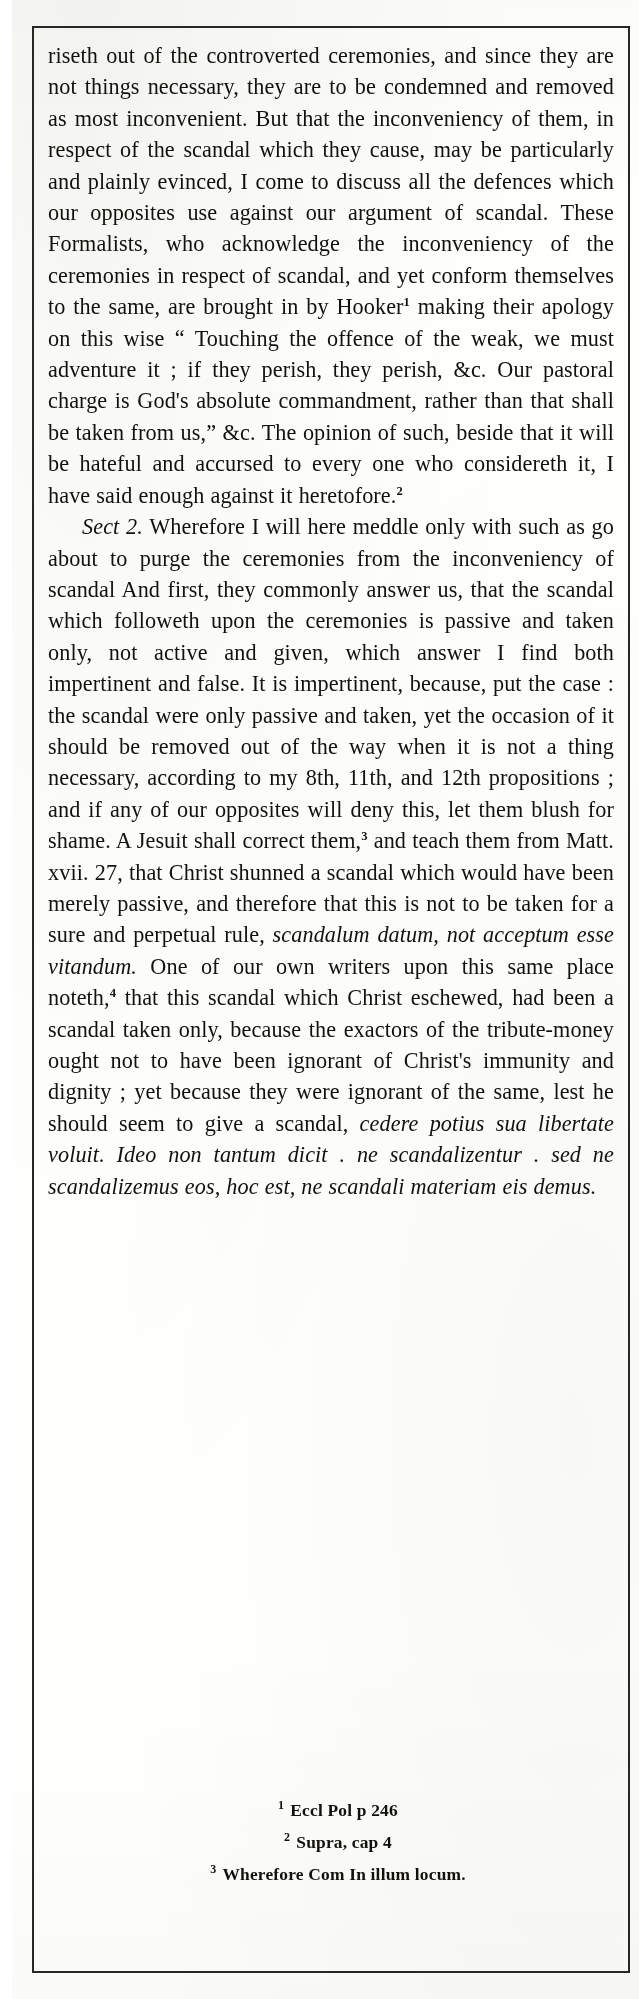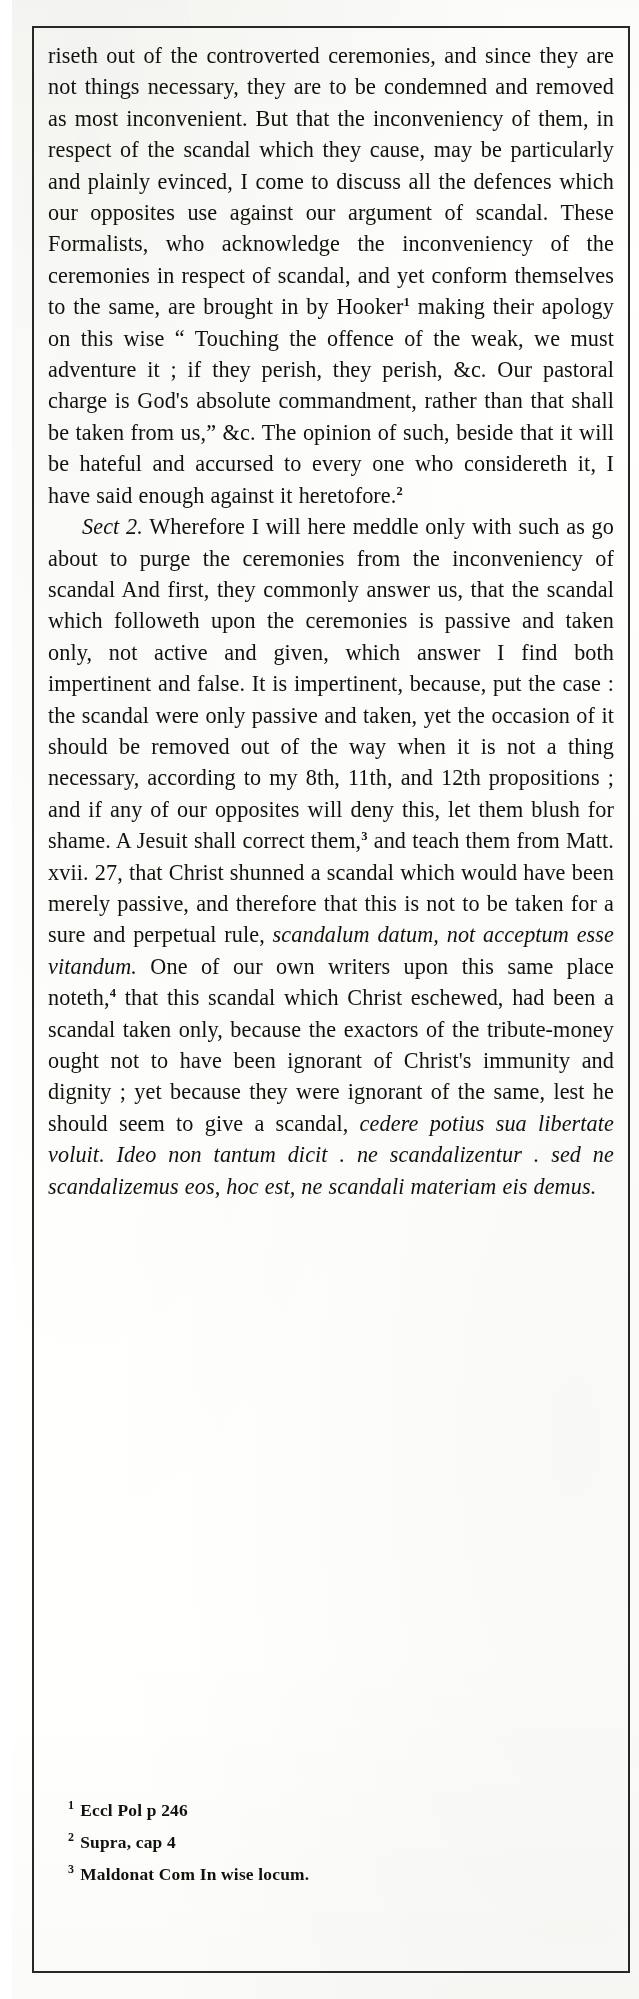--- a/index.html
+++ b/index.html
@@ -68,20 +68,21 @@
     width: 150px;
     height: 1px;
     background: #3a372f;
     opacity: 0.0;
   }
   .footnotes {
     position: absolute;
     left: 56px;
     top: 1792px;
     width: 540px;
+    text-align: center;
   }
   .fn {
     font-size: 17.4px;
     line-height: 27.4px;
     font-weight: bold;
     color: #17150f;
     letter-spacing: 0.2px;
     white-space: nowrap;
   }
   .fn sup {
@@ -118,16 +119,16 @@
 
     <p class="para"><span class="sect-lead">Sect 2.</span><span> Wherefore I will here meddle only with such as go about to purge the ceremonies from the inconveniency of scandal And first, they commonly answer us, that the scandal which followeth upon the ceremonies is passive and taken only, not active and given, which answer I find both impertinent and false. It is impertinent, because, put the case : the scandal were only passive and taken, yet the occasion of it should be removed out of the way when it is not a thing necessary, according to my 8th, 11th, and 12th propositions ; and if any of our opposites will deny this, let them blush for shame. A Jesuit shall correct them,</span><sup class="note">3</sup><span> and teach them from Matt. xvii. 27, that Christ shunned a scandal which would have been merely passive, and therefore that this is not to be taken for a sure and perpetual rule, </span><span class="it">scandalum datum, not acceptum esse vitandum.</span><span> One of our own writers upon this same place noteth,</span><sup class="note">4</sup><span> that this scandal which Christ eschewed, had been a scandal taken only, because the exactors of the tribute-money ought not to have been ignorant of Christ's immunity and dignity ; yet because they were ignorant of the same, lest he should seem to give a scandal, </span><span class="it">cedere potius sua libertate voluit.</span><span class="it"> Ideo non tantum dicit . ne scandalizentur . sed ne scandalizemus eos, hoc est, ne scandali materiam eis demus.</span></p>
 
   </div>
 
   <div class="fn-rule"></div>
 
   <div class="footnotes">
     <div class="fn"><sup>1</sup><span>Eccl Pol p 246</span></div>
     <div class="fn"><sup>2</sup><span>Supra, cap  4</span></div>
-    <div class="fn"><sup>3</sup><span>Maldonat Com In wise locum.</span></div>
+    <div class="fn"><sup>3</sup><span>Wherefore Com In illum locum.</span></div>
   </div>
 
 </div>
 
 </body></html>

